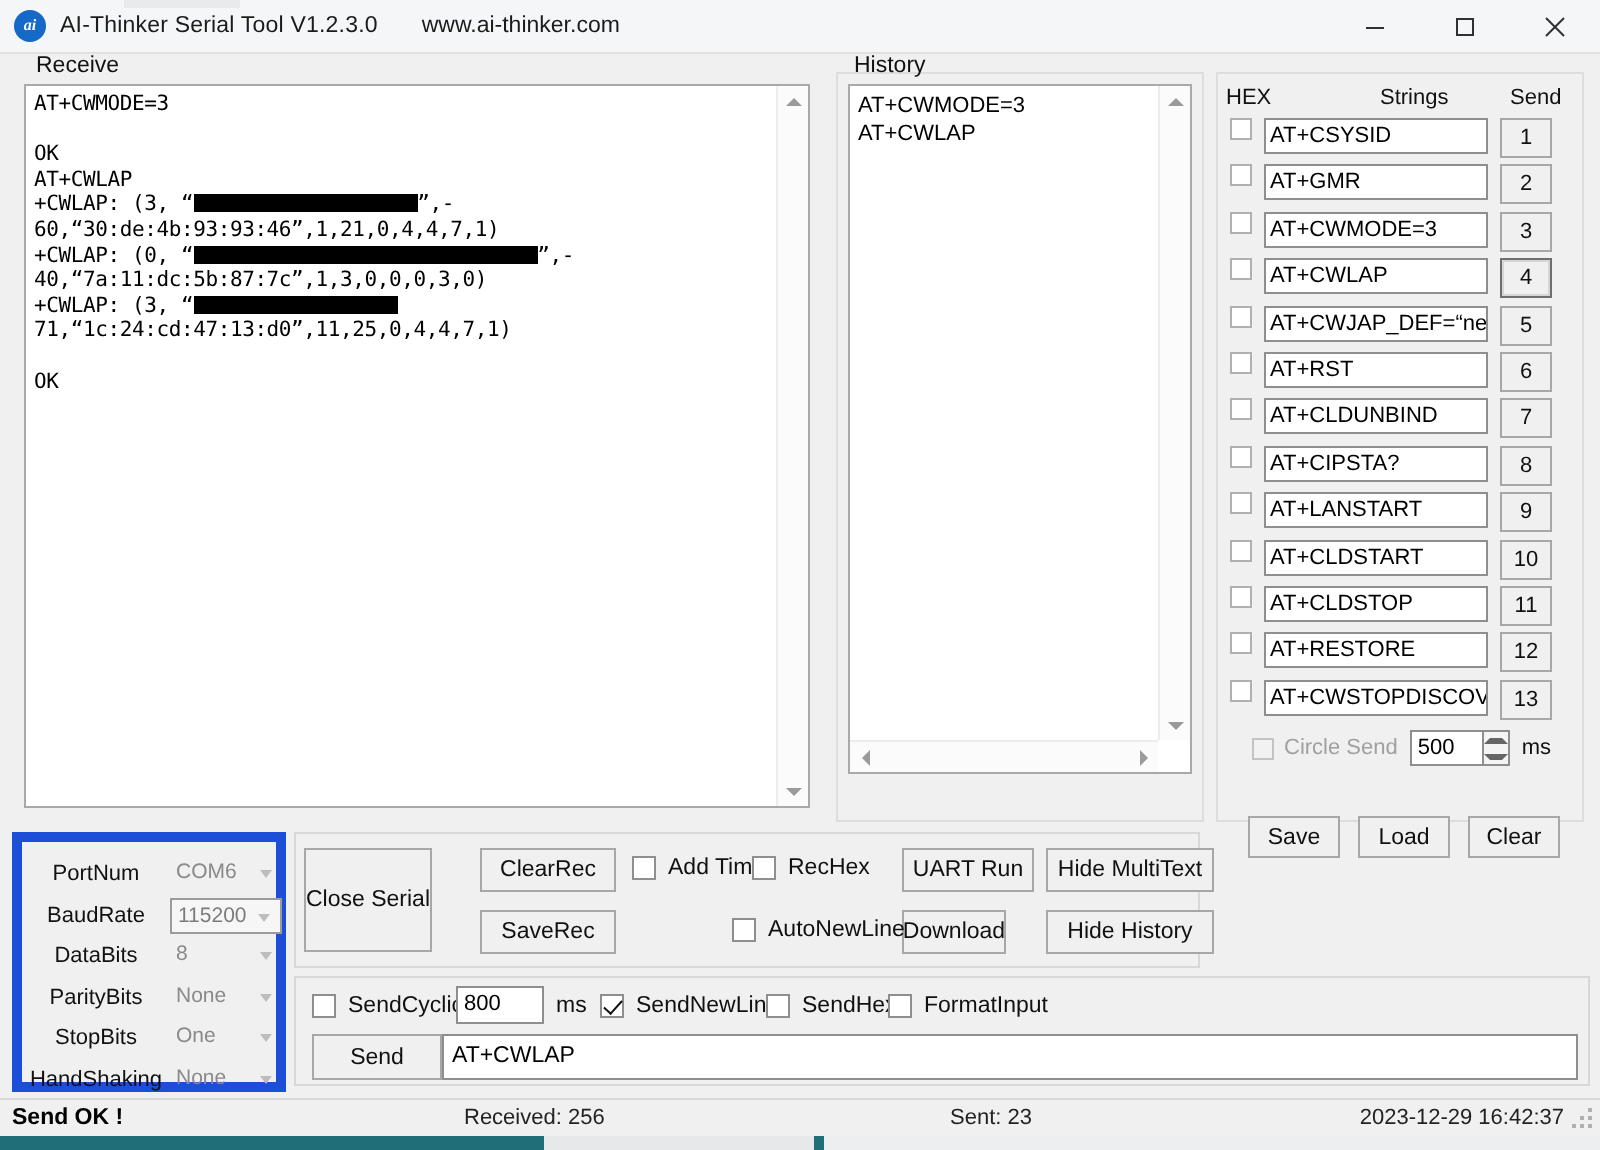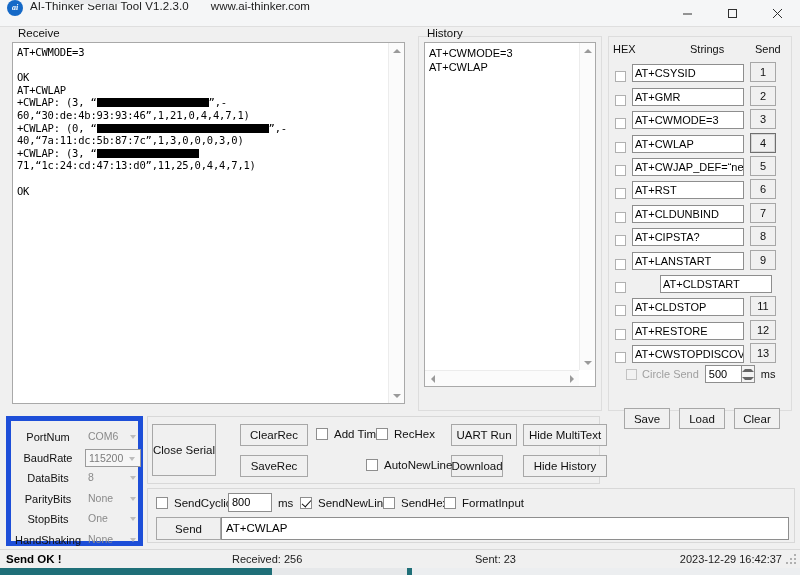--- a/index.html
+++ b/index.html
@@ -14,21 +14,21 @@
     position: relative;
     width: 800px; height: 575px;
     background: #f0f0f0;
   }
 
   
   .titlebar {
     position: absolute; left: 0; top: 0; width: 800px; height: 27px;
     background: #f5f6f7;
     border-bottom: 1px solid #dfdfdf;
-    display: flex; align-items: flex-start;
+    display: flex; align-items: center;
   }
   .tb-icon {
     width: 16px; height: 16px; margin-left: 7px; margin-right: 7px;
     border-radius: 50%;
     background: #1569c7;
     color: #ffffff;
     font-size: 8px; line-height: 16px; text-align: center;
     font-family: "Liberation Serif", serif;
     font-style: italic; font-weight: bold;
     flex: none;
@@ -161,21 +161,21 @@
   .mt-head {
     position: absolute; top: 6px;
     font-size: 11px; color: #111;
   }
   #mt-head-hex { left: 4px; }
   #mt-head-strings { left: 81px; }
   #mt-head-send { left: 146px; }
 
   .mt-row {
     position: absolute; left: 0; width: 184px; height: 23.4px;
-    display: flex; align-items: flex-end;
+    display: flex; align-items: flex-start;
   }
   .mt-cb {
     width: 11px; height: 11px; margin-left: 6px; margin-right: 6px;
     background: #fff;
     border: 1px solid #b0b0b0;
     flex: none;
   }
   .mt-input {
     width: 112px; height: 18px;
     background: #fff;
@@ -522,21 +522,21 @@
         <div class="mt-row" style="top: 185.8px;">
           <div class="mt-cb"></div>
           <div class="mt-input">AT+CIPSTA?</div>
           <div class="mt-send">8</div>
         </div>
         <div class="mt-row" style="top: 209.2px;">
           <div class="mt-cb"></div>
           <div class="mt-input">AT+LANSTART</div>
           <div class="mt-send">9</div>
         </div>
-        <div class="mt-row" style="top: 232.6px; gap: 28px;">
+        <div class="mt-row" style="top: 232.6px;">
           <div class="mt-cb"></div>
           <div class="mt-input">AT+CLDSTART</div>
           <div class="mt-send">10</div>
         </div>
         <div class="mt-row" style="top: 256px;">
           <div class="mt-cb"></div>
           <div class="mt-input">AT+CLDSTOP</div>
           <div class="mt-send">11</div>
         </div>
         <div class="mt-row" style="top: 279.4px;">

